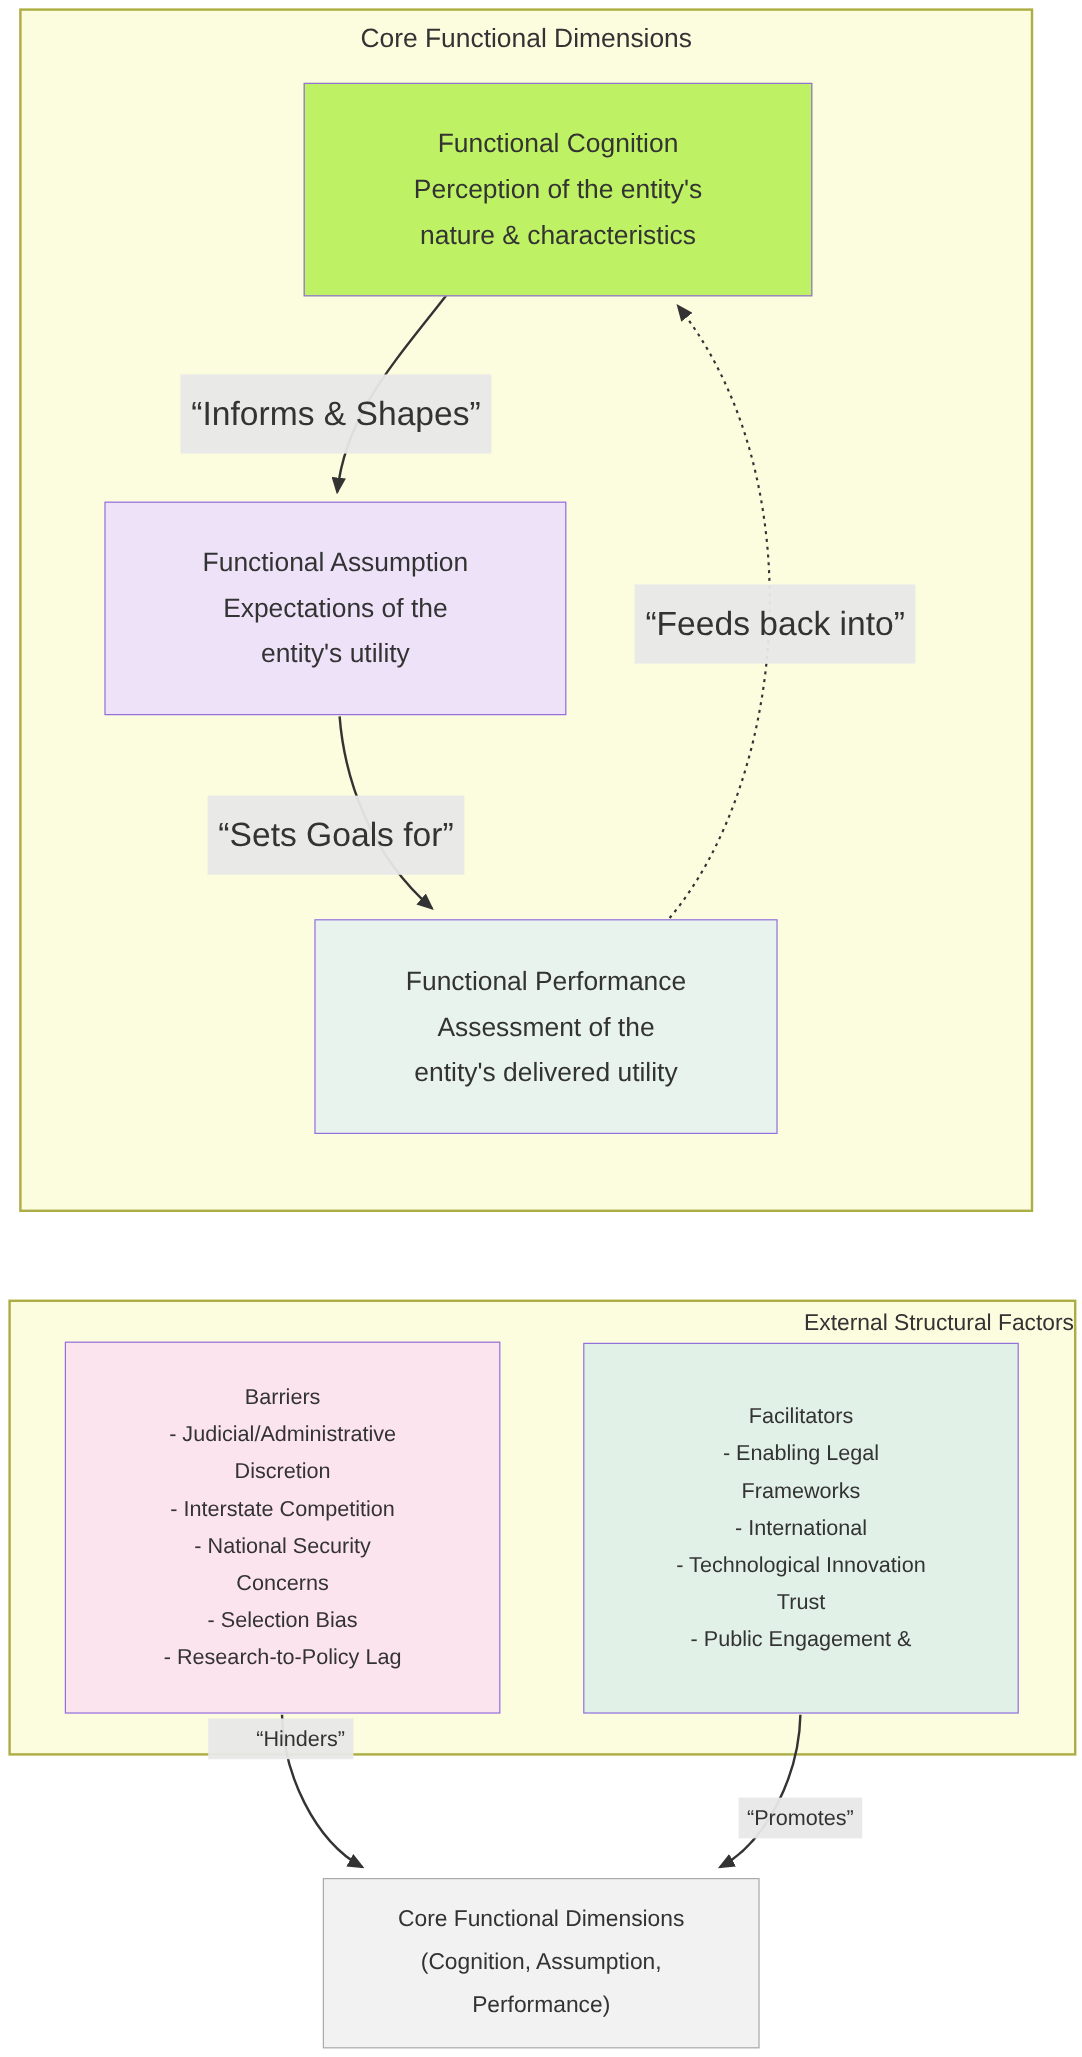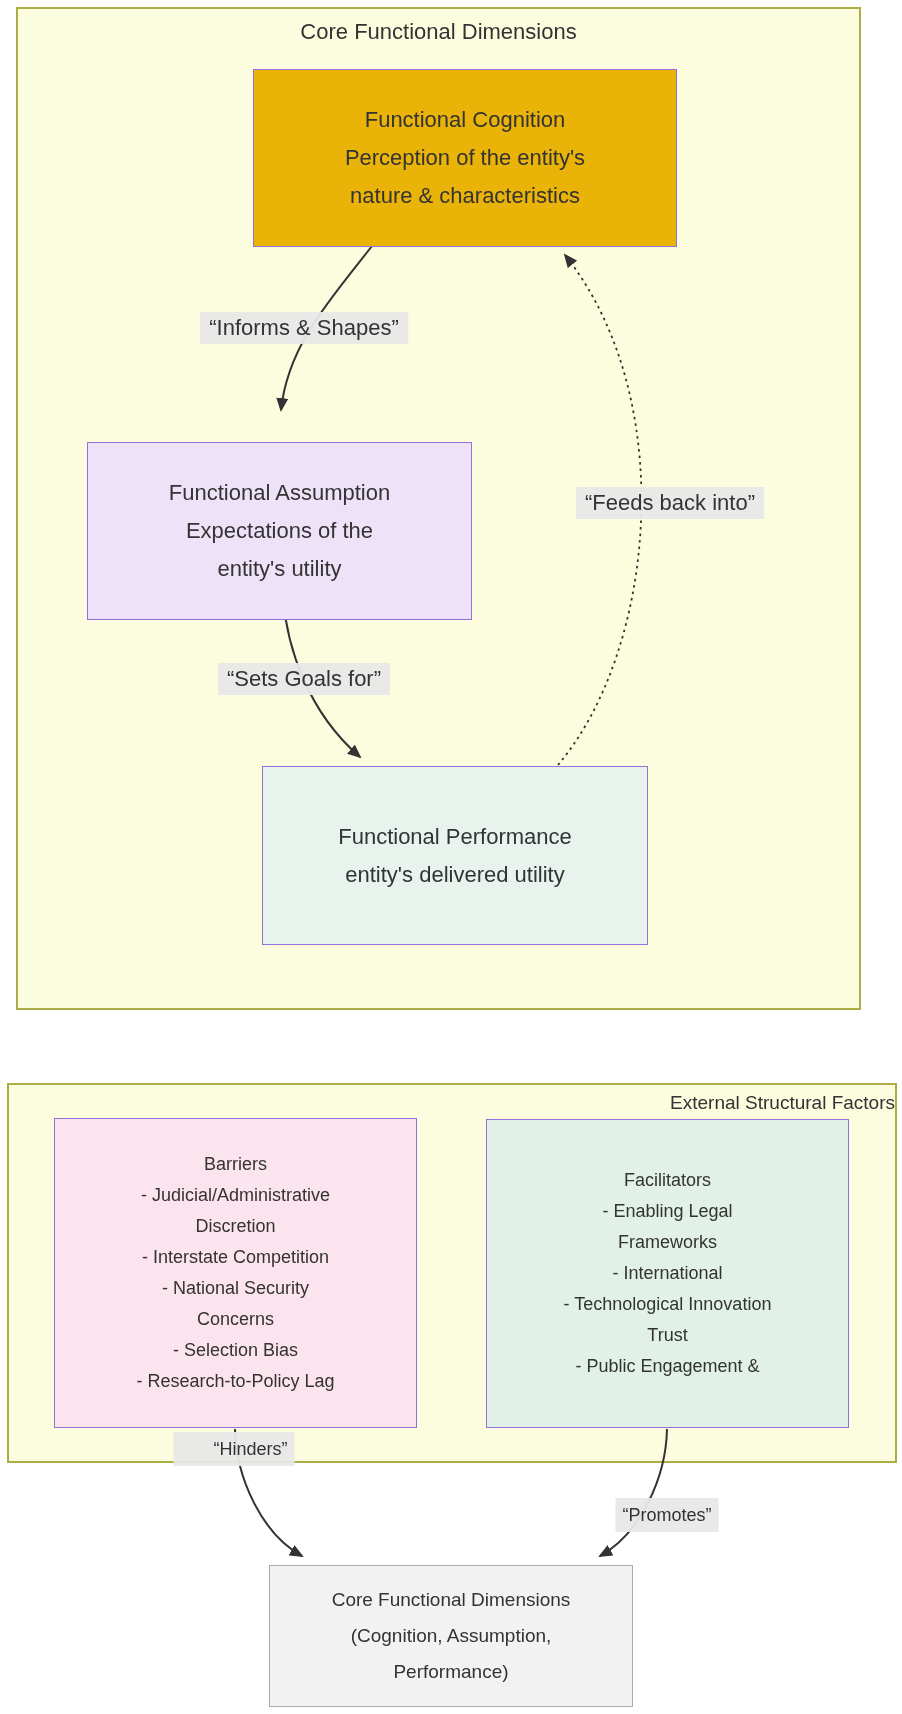--- a/index.html
+++ b/index.html
@@ -20,30 +20,30 @@
   .gt-ext  { top:7px;  font-size:19px;text-align:right; }
   .node {
     position:absolute; box-sizing:border-box; z-index:3;
     display:flex; flex-direction:column; justify-content:center;
     text-align:center; border:1.6px solid #9370db;
   }
   .node .ln { white-space:nowrap; }
   .n-top     { font-size:22px; line-height:38px; }
   .n-bottom  { font-size:18px; line-height:31px; }
   .n-summary { font-size:19px; line-height:36px; background:#f2f2f2; border:1.6px solid #aaaaaa; }
-  .n-cognition    { background:#eab308; }
-  .n-assumption   { background:#eee2f8;margin-top:24px; }
+  .n-cognition    { background:#bef264; }
+  .n-assumption   { background:#eee2f8; }
   .n-performance  { background:#e8f3ed; }
   .n-barriers     { background:#fce4ee; }
   .n-facilitators { background:#e2f1e8; }
   .edge-label {
     position:absolute; transform:translateX(-50%); z-index:4;
     background:rgba(232,232,232,0.95); color:#333333; white-space:nowrap;
   }
-  .el-top    { font-size:22px; line-height:28px; padding:2px 9px;margin-left:24px; }
+  .el-top    { font-size:28px; line-height:28px; padding:19px 9px; }
   .el-bottom { font-size:18px; line-height:24px; padding:5px 7px; }
   .edge { stroke:#333333; stroke-width:2; fill:none; }
   .edge-dotted { stroke-dasharray:2.5 4; stroke-width:1.8; }
 </style>
 </head>
 <body>
 
 <div class="canvas">
 
   <div class="group" style="left:16px; top:7px; width:845px; height:1003px;">
@@ -74,20 +74,21 @@
   </div>
 
   <div class="node n-top n-assumption" style="left:87px; top:418px; width:385px; height:178px;">
     <div class="ln">Functional Assumption</div>
     <div class="ln">Expectations of the</div>
     <div class="ln">entity's utility</div>
   </div>
 
   <div class="node n-top n-performance" style="left:262px; top:766px; width:386px; height:179px;">
     <div class="ln">Functional Performance</div>
+    <div class="ln">Assessment of the</div>
     <div class="ln">entity's delivered utility</div>
   </div>
 
   <div class="edge-label el-top" style="left:280px; top:312px;">“Informs &amp; Shapes”</div>
   <div class="edge-label el-top" style="left:280px; top:663px;">“Sets Goals for”</div>
   <div class="edge-label el-top" style="left:646px; top:487px;">“Feeds back into”</div>
 
   <div class="node n-bottom n-barriers" style="left:54px; top:1118px; width:363px; height:310px;">
     <div class="ln">Barriers</div>
     <div class="ln">- Judicial/Administrative</div>

